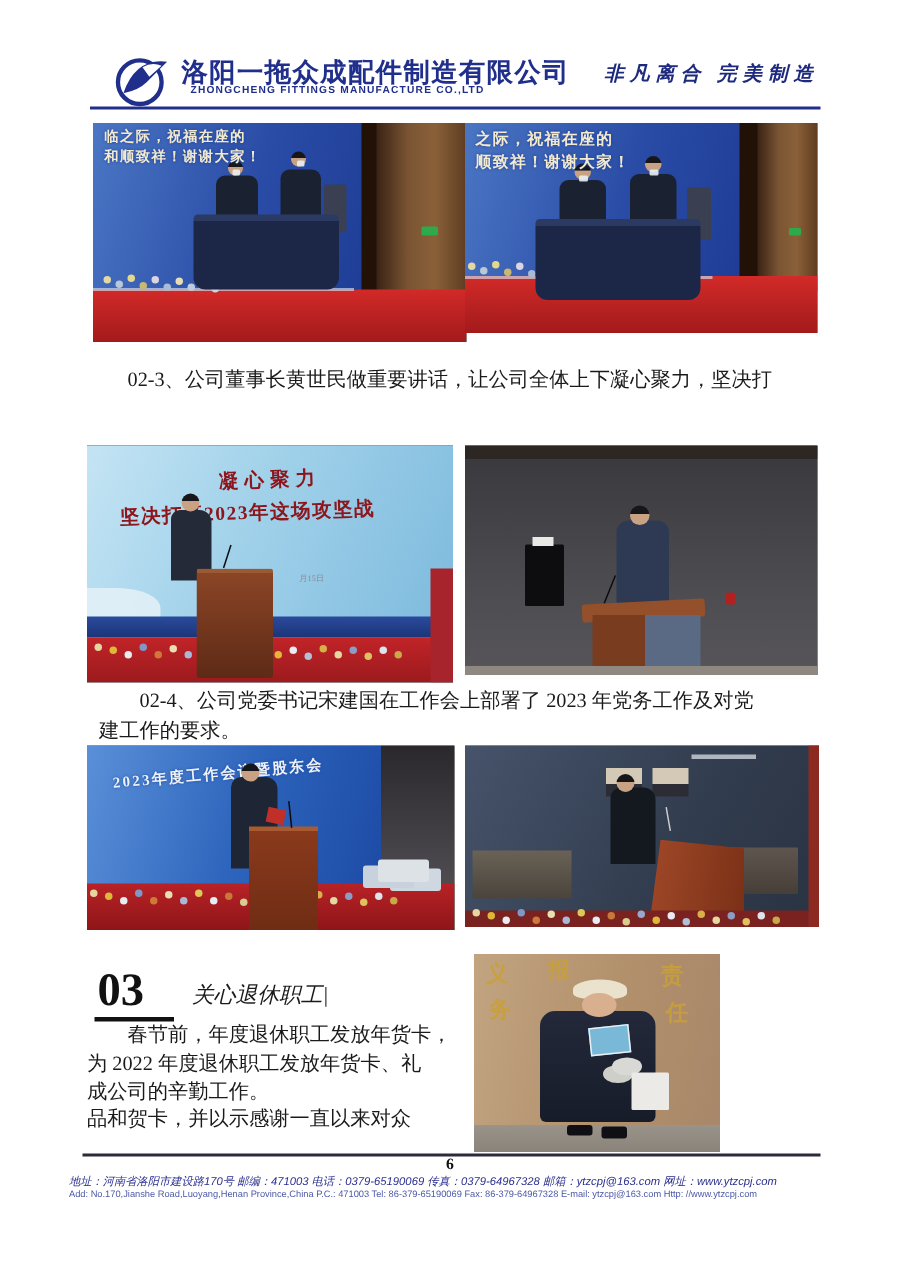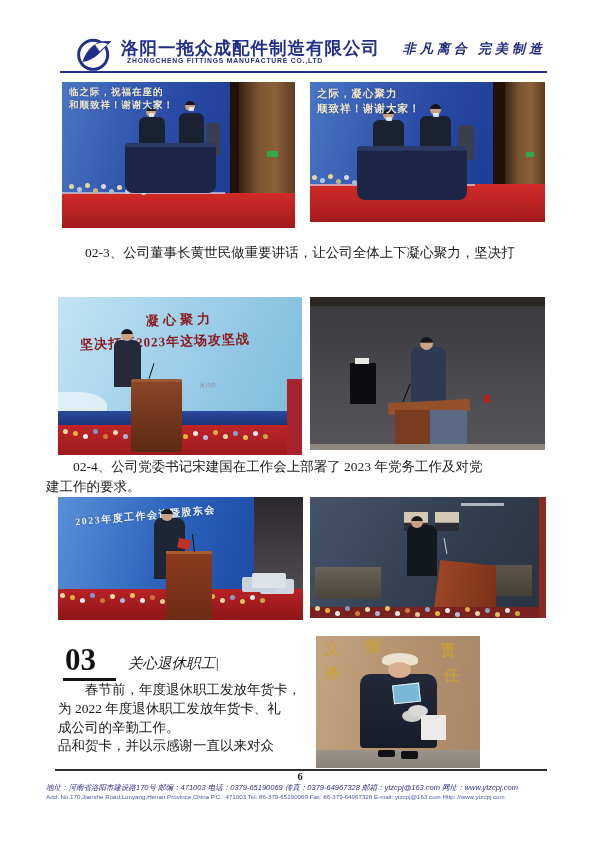--- a/index.html
+++ b/index.html
@@ -14,21 +14,21 @@
   .co-en{position:absolute;left:127px;top:57px;font-family:"Liberation Sans","DejaVu Sans",sans-serif;
          font-weight:bold;font-size:6.8px;letter-spacing:.8px;color:#202e8c;}
   .tagline{position:absolute;right:54px;top:40px;font-style:italic;font-weight:bold;
            font-size:13px;letter-spacing:4px;color:#1d2a7e;}
   .hrule{position:absolute;left:60px;top:71px;width:487px;height:2px;background:#202e8c;}
 
   
   .para{position:absolute;color:#1a1a1a;font-size:13.5px;line-height:19.5px;}
   .para .ind{text-indent:2em;}
   #para1{left:58px;top:243px;width:490px;}
-  #para2{left:46px;top:457px;width:490px;}
+  #para2{left:66px;top:457px;width:490px;}
   #para3{left:58px;top:681px;width:248px;line-height:18.8px;}
 
   .s03-num{position:absolute;left:63px;top:643px;font-size:31px;font-weight:bold;color:#111;
            border-bottom:3px solid #111;padding:0 20px 1px 2px;line-height:34px;}
   .s03-title{position:absolute;left:128px;top:654px;font-size:14.5px;color:#1a1a1a;font-style:italic;}
 
   .bottom-rule{position:absolute;left:55px;top:769px;width:492px;height:1.5px;background:#2b2b3b;}
   .page-num{position:absolute;left:0;top:771px;width:600px;text-align:center;
             font-size:10.5px;font-weight:bold;color:#111;}
   .foot-cn{position:absolute;left:46px;top:783px;width:540px;white-space:nowrap;
@@ -36,21 +36,21 @@
   .foot-en{position:absolute;left:46px;top:793px;width:540px;white-space:nowrap;
            font-size:6.2px;color:#4b59a6;font-family:"Liberation Sans","DejaVu Sans",sans-serif;}
 
   
   .ph{position:absolute;overflow:hidden;background:#333;}
   .head{position:absolute;border-radius:50%;background:linear-gradient(#17171b 42%,#c9a183 43%);}
   .mask{position:absolute;background:#e9eef2;opacity:.9;border-radius:1px;}
   .fl{position:absolute;width:5px;height:5px;border-radius:50%;background:#e4d8a0;}
 
   
-  #ph1{left:62px;top:82px;width:233px;height:146px;}
+  #ph1{left:62px;top:82px;width:233px;height:146px;padding-left:16px;}
   #ph2{left:310px;top:82px;width:235px;height:140px;}
   .sign-screen{left:0;top:0;width:76%;height:78%;
        background:linear-gradient(105deg,#4a76c4 0%,#2a4ca6 55%,#1e3c96 100%);}
   .sign-wood{left:76%;top:0;width:24%;height:80%;
        background:linear-gradient(90deg,#3a2315,#7a5433 35%,#8a6038 65%,#5e3c22);}
   .sign-col{left:72%;top:0;width:6%;height:80%;background:#221106;}
   .exit{width:11px;height:6px;background:#2faa4a;border-radius:1px;}
   .sign-carpet{left:0;bottom:0;width:100%;height:24%;
        background:linear-gradient(#d22a28,#a31a1b);}
   .stage-edge{left:0;bottom:23%;width:70%;height:2px;background:#cfd6e6;opacity:.7;}
@@ -186,21 +186,21 @@
     <div class="fl fl-a" style="left:1%;bottom:30%;"></div>
     <div class="l sitter" style="left:27%;top:27%;width:13%;height:23%;"></div>
     <div class="head" style="left:31%;top:19%;width:11px;height:11px;"></div>
     <div class="l sitter" style="left:47%;top:24%;width:13%;height:25%;"></div>
     <div class="head" style="left:51%;top:16%;width:11px;height:11px;"></div>
     <div class="mask" style="left:32.5%;top:25%;width:6px;height:4px;"></div>
     <div class="mask" style="left:52.5%;top:22%;width:6px;height:4px;"></div>
     <div class="l chairback" style="left:63%;top:31%;width:7%;height:25%;"></div>
     <div class="l sign-table" style="left:20%;top:46%;width:47%;height:38%;"></div>
     <div class="scr-txt">
-      <div>之际，凝心聚力</div>
+      <div>之际，祝福在座的</div>
       <div>顺致祥！谢谢大家！</div>
     </div>
   </div>
 
   <div class="para" id="para1">
     <div class="ind">02-3、公司董事长黄世民做重要讲话，让公司全体上下凝心聚力，坚决打</div>
   </div>
 
   <div class="ph" id="ph3">
     <div class="l p3-bg"></div>

